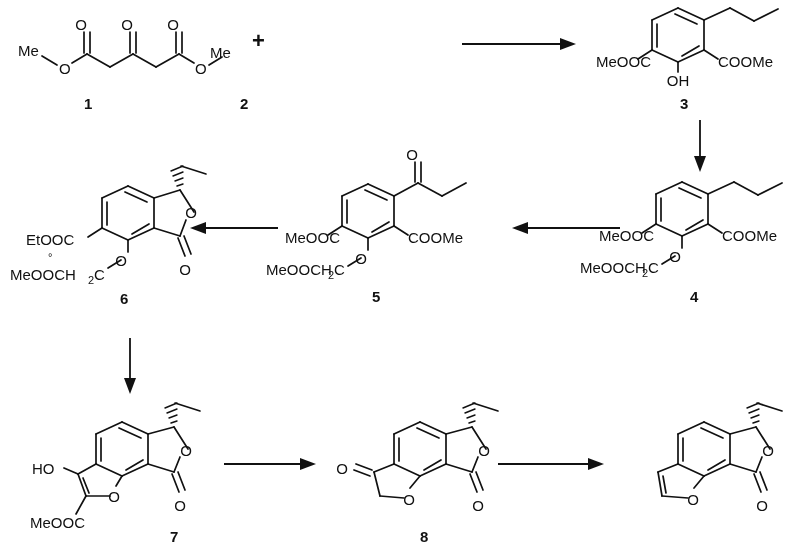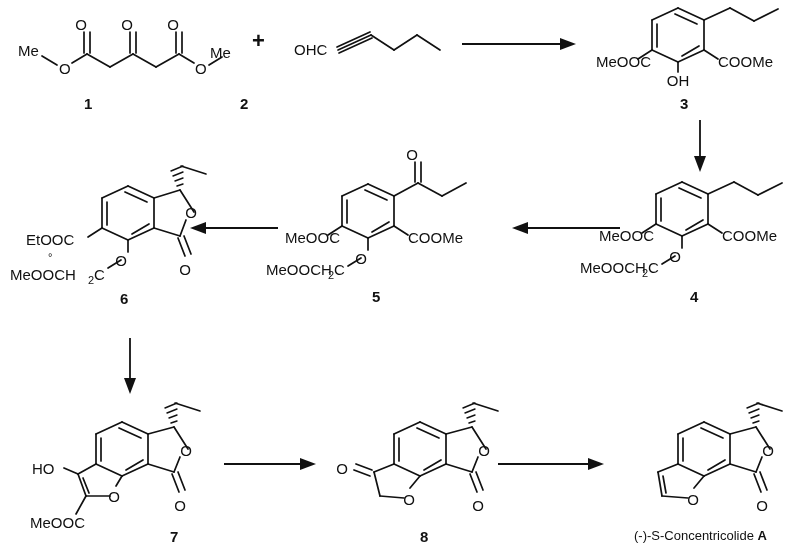--- a/index.html
+++ b/index.html
@@ -114,37 +114,20 @@
         <text class="atomlbl" x="159" y="22" text-anchor="middle">O</text>
         <text class="atomlbl" x="181" y="66">O</text>
         <text class="atomlbl" x="196" y="50">Me</text>
       </g>
     </svg>
   </div>
   <div class="cmp-label" style="left:84px; top:95px;">1</div>
 
   <div class="plus-sign" style="left:252px; top:28px;">+</div>
 
-  <div class="node" style="left:292px; top:20px;">
-    <svg width="155" height="60" viewBox="0 0 155 60">
-      <g>
-
-        <path class="bond" d="M 45,27 L 78,12"></path>
-        <path class="bond" d="M 47,33 L 80,18"></path>
-        <path class="bond" d="M 46,30 L 79,15"></path>
-
-        <path class="bond" d="M 79,15 L 102,30"></path>
-
-        <path class="bond" d="M 102,30 L 125,15"></path>
-
-        <path class="bond" d="M 125,15 L 148,30"></path>
-      </g>
-      <text class="atomlbl" x="2" y="35">OHC</text>
-    </svg>
-  </div>
   <div class="cmp-label" style="left:240px; top:95px;">2</div>
 
   <div class="node" style="left:460px; top:32px;">
     <svg width="120" height="24" viewBox="0 0 120 24">
       <path class="arrowline" d="M 2,12 L 100,12"></path>
       <polygon class="arrowhead" points="100,6 116,12 100,18"></polygon>
     </svg>
   </div>
 
   <div class="node" style="left:596px; top:4px;">
@@ -486,15 +469,14 @@
         <path class="bond" d="M 46,98 L 72,100"></path>
         <path class="bond" d="M 78,90 L 88,78"></path>
       </g>
       <g>
         <text class="atomlbl" x="77" y="107" text-anchor="middle">O</text>
         <text class="atomlbl" x="152" y="58" text-anchor="middle">O</text>
         <text class="atomlbl" x="146" y="113" text-anchor="middle">O</text>
       </g>
     </svg>
   </div>
-  <div class="final-label" style="left:634px; top:528px;"><span>(-)-S-Concentricolide </span><span class="bold-a">A</span></div>
 
 </div>
 
 </body></html>

